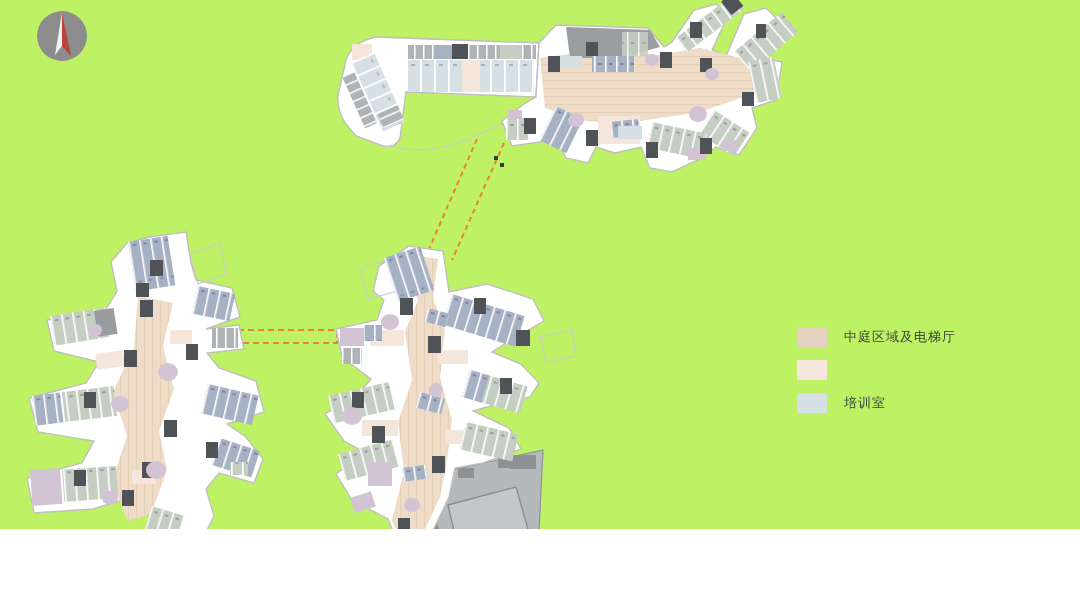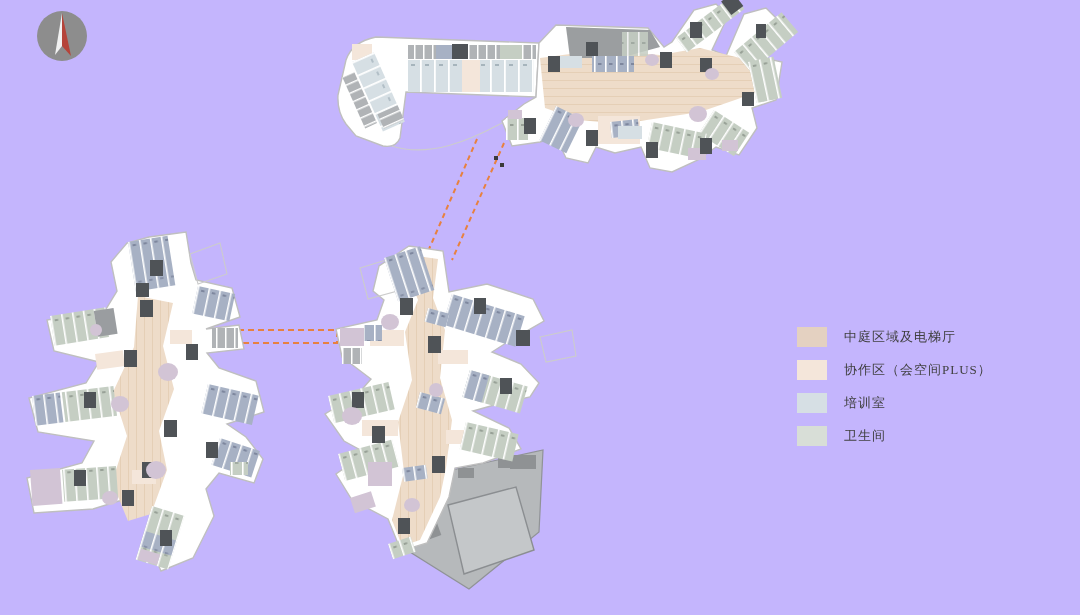--- a/index.html
+++ b/index.html
@@ -1,17 +1,17 @@
 <!DOCTYPE html>
 <html style="--c-atrium: #eedcc9; --c-collab: #f4e6da; --c-meeting: #a7b1c4; --c-training: #d6dfe4; --c-office: #c5cec3; --c-restroom: #d8ded7; --c-amenity: #d2c4d5; --c-core: #4f5357; --c-service: #9a9da0; --c-roof: #9b9ea0; --c-podium: #b6b9bb; --c-hall: #c4c7c9; --c-outline: #bfbfbf; --c-bridge: #e8813f; --c-compass_body: #8d8d8d; --c-compass_red: #b5443a; --c-compass_white: #f2f2f2; --c-text: #3f3f3f;"><head>
 <meta charset="utf-8">
 <style>
   html,body{margin:0;padding:0;background:#ffffff;}
-  .stage{position:relative;width:1080px;height:615px;background:#c4b5fd;overflow:hidden;
-         font-family:Liberation Serif, serif;}
+  .stage{position:relative;width:1080px;height:529px;background:#bef264;overflow:hidden;
+         font-family:Liberation Sans, sans-serif;}
   .plan-svg{position:absolute;left:0;top:0;}
   .legend{position:absolute;left:797px;top:327px;}
   .legend-row{display:flex;align-items:center;height:20px;margin-bottom:13px;}
   .swatch{width:30px;height:20px;margin-right:17px;flex:0 0 auto;}
   .legend-label{font-size:13px;color:var(--c-text,#3f3f3f);letter-spacing:1px;white-space:nowrap;}
   .outline{fill:#ffffff;stroke:var(--c-outline,#bfbfbf);stroke-width:1.4;}
   .terrace{fill:none;stroke:#cccccc;stroke-width:1.1;}
   .core{fill:var(--c-core,#4f5357);}
   .svc{fill:var(--c-service,#9a9da0);}
   .amen{fill:var(--c-amenity,#d2c4d5);}
@@ -328,25 +328,20 @@
     </g>
   </svg>
 
   <div class="legend">
     <div class="legend-row">
       <div class="swatch" style="background: rgb(228, 209, 193);"></div>
       <div class="legend-label">中庭区域及电梯厅</div>
     </div>
     <div class="legend-row">
       <div class="swatch" style="background: rgb(244, 230, 218);"></div>
-      <div class="legend-label">协作区（会空间PLUS）</div>
     </div>
     <div class="legend-row">
       <div class="swatch" style="background: rgb(214, 223, 228);"></div>
       <div class="legend-label">培训室</div>
     </div>
-    <div class="legend-row">
-      <div class="swatch" style="background: rgb(216, 222, 215);"></div>
-      <div class="legend-label">卫生间</div>
-    </div>
   </div>
 
 </div>
 
 </body></html>

